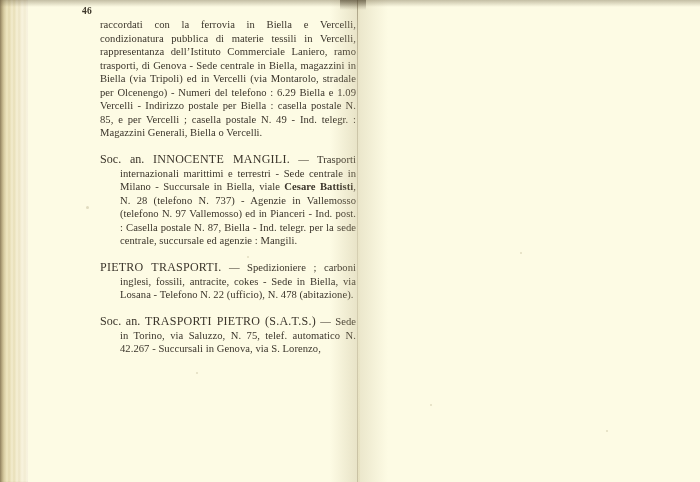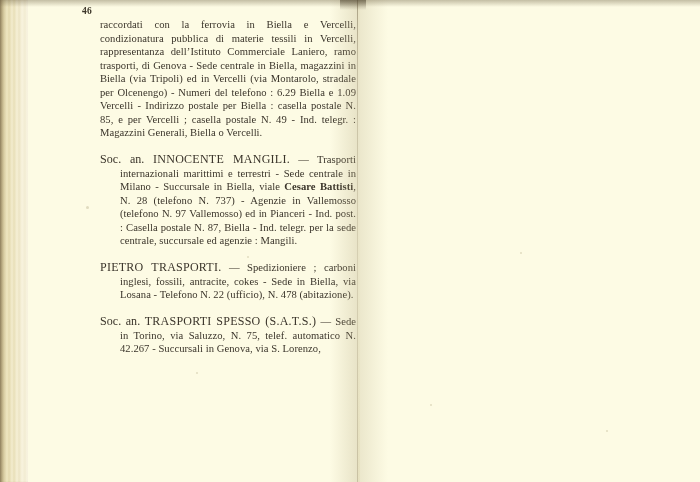--- a/index.html
+++ b/index.html
@@ -155,21 +155,21 @@
   <div class="page page--left">
     <div class="folio folio--left">46</div>
     <div class="column column--left">
 
       <p class="para"><span>raccordati con la ferrovia in Biella e Vercelli, condizionatura pubblica di materie tessili in Vercelli, rappresentanza dell’Istituto Commerciale Laniero, ramo trasporti, di Genova - Sede centrale in Biella, magazzini in Biella (via Tripoli) ed in Vercelli (via Montarolo, stradale per Olcenengo) - Numeri del telefono : 6.29 Biella e 1.09 Vercelli - Indirizzo postale per Biella : casella postale N. 85, e per Vercelli ; casella postale N. 49 - Ind. telegr. : Magazzini Generali, Biella o Vercelli.</span></p>
 
       <p class="para para--hang"><span class="head-small">Soc. an. </span><span class="head-caps">INNOCENTE MANGILI.</span><span> — Trasporti internazionali marittimi e terrestri - Sede centrale in Milano - Succursale in Biella, viale </span><span class="em-bold">Cesare Battisti</span><span>, N. 28 (telefono N. 737) - Agenzie in Vallemosso (telefono N. 97 Vallemosso) ed in Pianceri - Ind. post. : Casella postale N. 87, Biella - Ind. telegr. per la sede centrale, succursale ed agenzie : Mangili.</span></p>
 
       <p class="para para--hang"><span class="head-caps">PIETRO TRASPORTI.</span><span> — Spedizioniere ; carboni inglesi, fossili, antracite, cokes - Sede in Biella, via Losana - Telefono N. 22 (ufficio), N. 478 (abitazione).</span></p>
 
-      <p class="para para--hang"><span class="head-small">Soc. an. </span><span class="head-caps">TRASPORTI SPESSO (S.A.T.S.)</span><span> — Sede in Torino, via Saluzzo, N. 75, telef. automatico N. 42.267 - Succursali in Genova, via S. Lorenzo,</span></p>
+      <p class="para para--hang"><span class="head-small">Soc. an. </span><span class="head-caps">TRASPORTI PIETRO (S.A.T.S.)</span><span> — Sede in Torino, via Saluzzo, N. 75, telef. automatico N. 42.267 - Succursali in Genova, via S. Lorenzo,</span></p>
 
     </div>
   </div>
 
   <div class="page page--right">
     
     
   </div>
 
   <div class="gutter-shade-left"></div>

